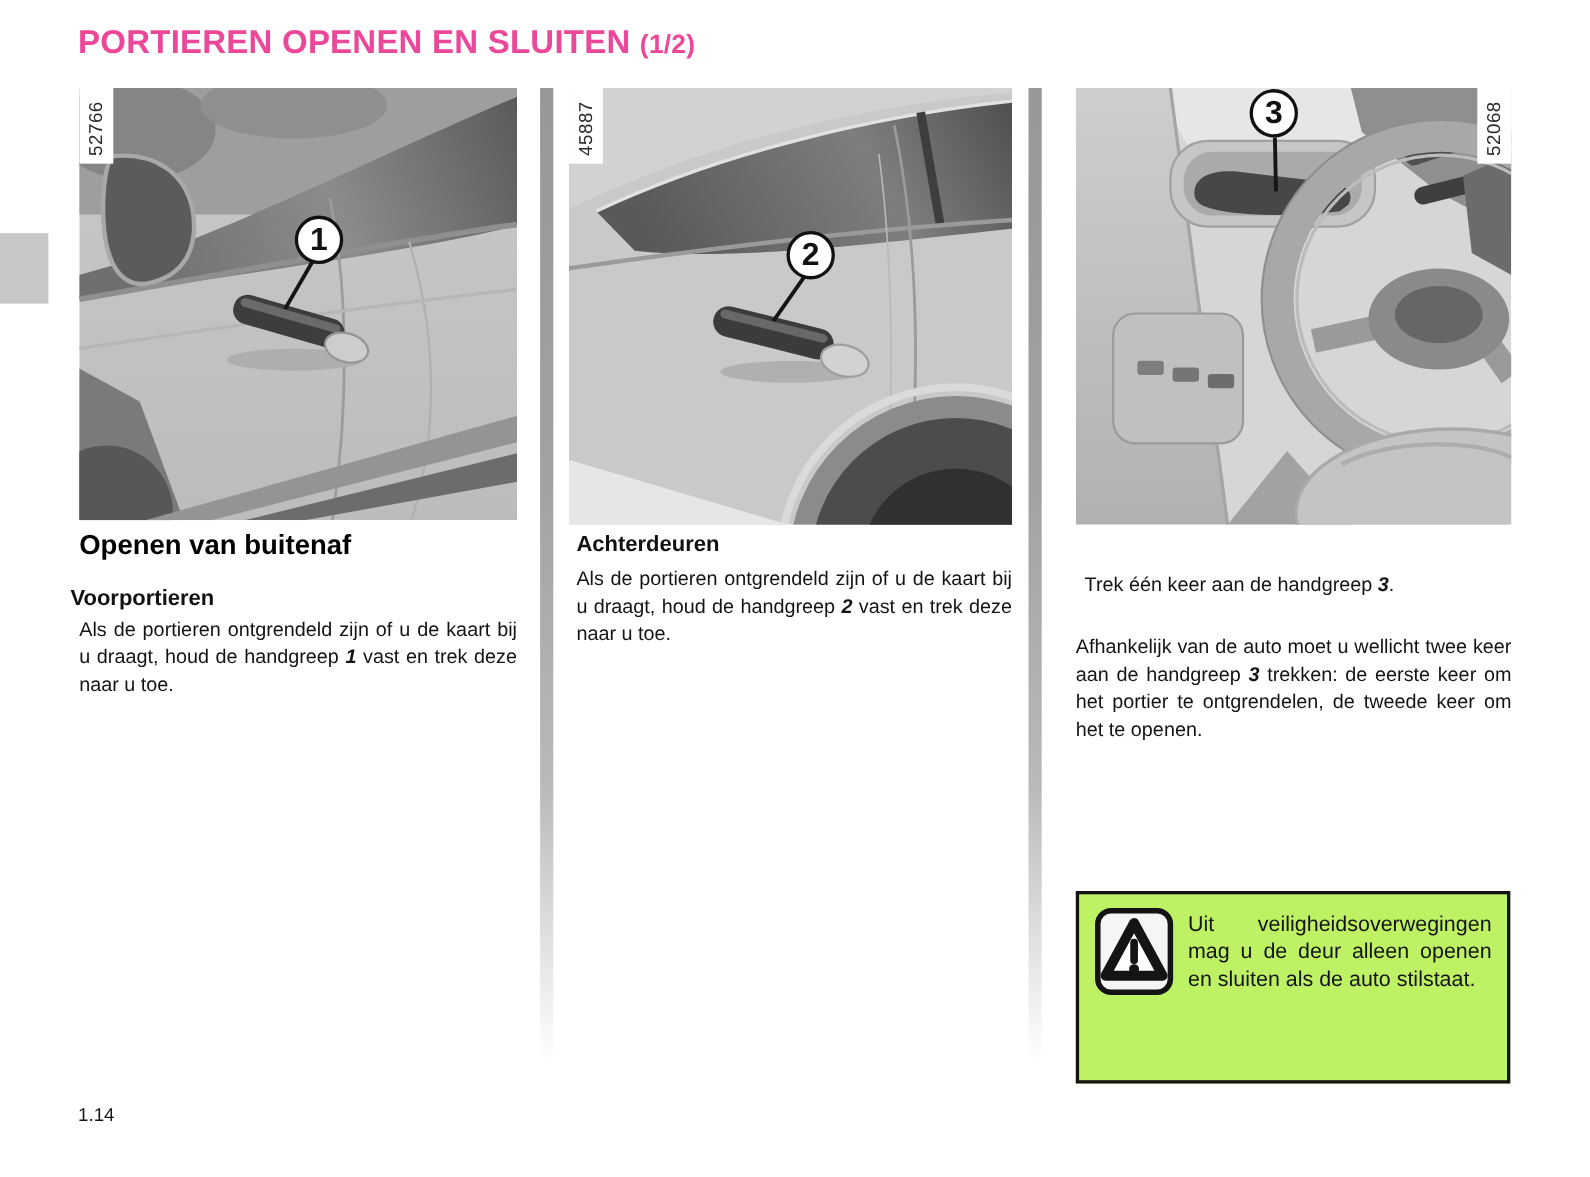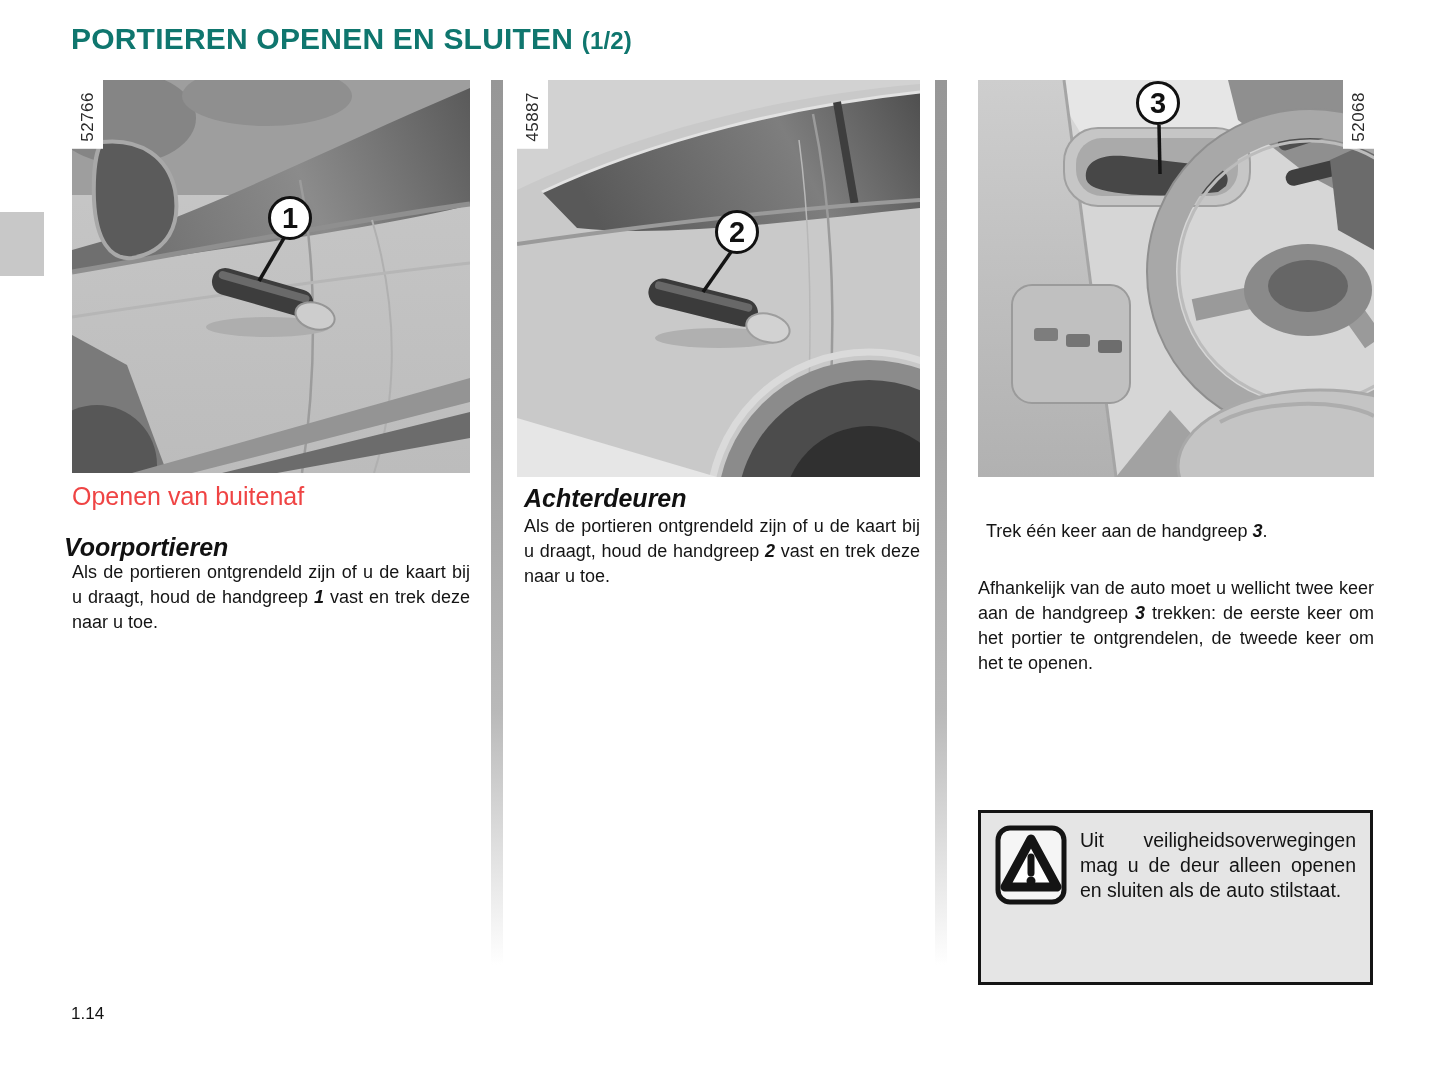--- a/index.html
+++ b/index.html
@@ -1,20 +1,20 @@
 <!DOCTYPE html>
 <html><head>
 <meta charset="utf-8">
 <style>
   html,body{margin:0;padding:0;background:#ffffff;}
   .page{position:relative;width:1445px;height:1070px;background:#ffffff;overflow:hidden;
         font-family:"Liberation Sans", sans-serif;color:#1a1a1a;}
 
   .title{position:absolute;left:71px;top:22px;font-weight:bold;font-size:30px;
-         letter-spacing:0.2px;white-space:nowrap;color:#0f766e;}
+         letter-spacing:0.2px;white-space:nowrap;color:#ec4899;}
   .title .suffix{font-size:24px;}
 
   .chapter-tab{position:absolute;left:0;top:212px;width:44px;height:64px;background:#c8c8c8;}
 
   .figure{position:absolute;overflow:hidden;}
   .figure svg{display:block;}
   .fig1{left:72px;top:80px;width:398px;height:393px;}
   .fig2{left:517px;top:80px;width:403px;height:397px;}
   .fig3{left:978px;top:80px;width:396px;height:397px;}
 
@@ -25,38 +25,38 @@
   .ref-right{right:0;}
 
   .callout{position:absolute;width:44px;height:44px;border:3px solid #111;border-radius:50%;
            background:#ffffff;display:flex;align-items:center;justify-content:center;
            font-weight:bold;font-size:29px;color:#111;box-sizing:border-box;}
 
   .divider{position:absolute;top:80px;width:12px;height:903px;
            background:linear-gradient(to bottom,#979797 0%,#a2a2a2 40%,#b9b9b9 70%,
                       rgba(201,201,201,0.55) 86%,rgba(214,214,214,0) 98%);}
 
-  h2.sec{position:absolute;margin:0;font-size:25px;font-weight:normal;color:#ef4444;}
-  h3.sub{position:absolute;margin:0;font-size:25px;font-weight:bold;color:#111;font-style:italic;}
+  h2.sec{position:absolute;margin:0;font-size:25px;font-weight:bold;color:#000000;}
+  h3.sub{position:absolute;margin:0;font-size:20px;font-weight:bold;color:#111;}
   p.body{position:absolute;margin:0;font-size:18px;line-height:25px;text-align:justify;color:#141414;}
   p.body .num{font-weight:bold;font-style:italic;}
 
   .col1-h2{left:72px;top:482px;}
   .col1-h3{left:64px;top:533px;}
   .col1-p {left:72px;top:560px;width:398px;}
 
   .col2-h3{left:524px;top:484px;}
   .col2-p {left:524px;top:514px;width:396px;}
 
   .col3-h2{left:978px;top:482px;}
   .col3-p1{left:986px;top:519px;width:396px;}
   .col3-p2{left:978px;top:576px;width:396px;}
 
   .warning{position:absolute;left:978px;top:810px;width:395px;height:175px;
-           border:3px solid #141414;background:#e5e5e5;box-sizing:border-box;}
+           border:3px solid #141414;background:#bef264;box-sizing:border-box;}
   .warning-icon{position:absolute;left:13px;top:11px;width:74px;height:82px;}
   .warning-text{position:absolute;left:99px;top:15px;width:276px;margin:0;
                 font-size:19.5px;line-height:25px;text-align:justify;color:#141414;}
 
   .page-number{position:absolute;left:71px;top:1004px;font-size:17px;color:#141414;}
 </style>
 </head>
 <body>
 
 <div class="page">

